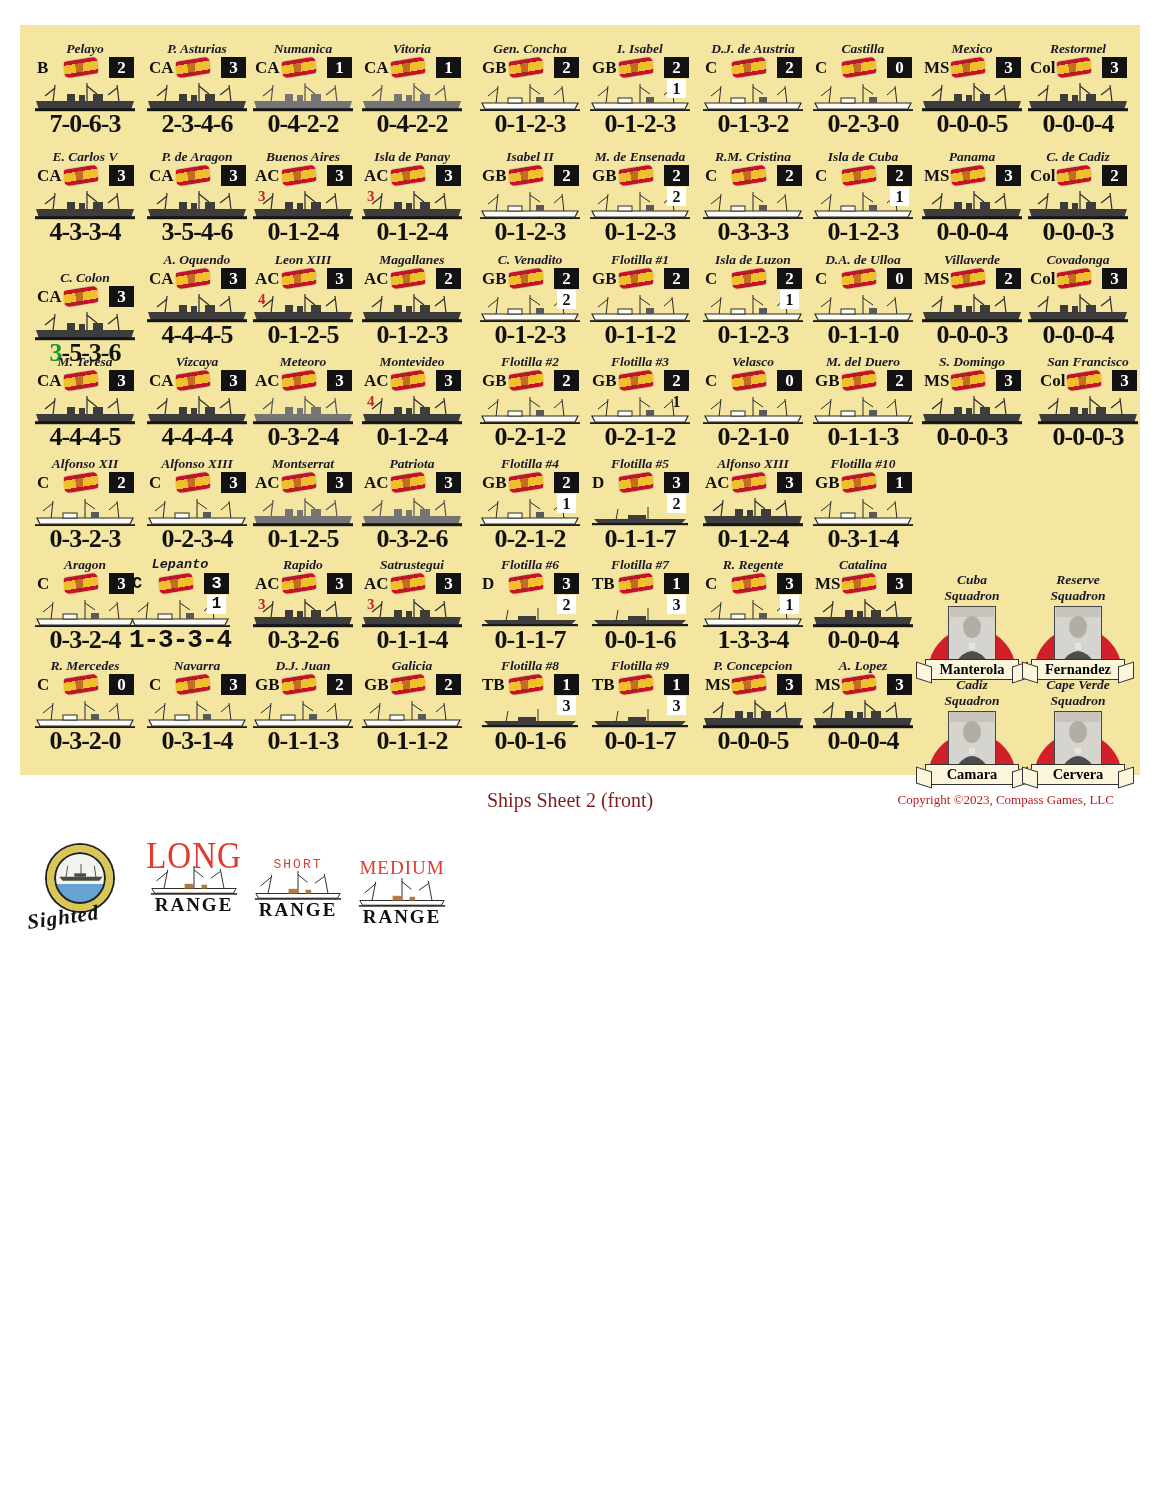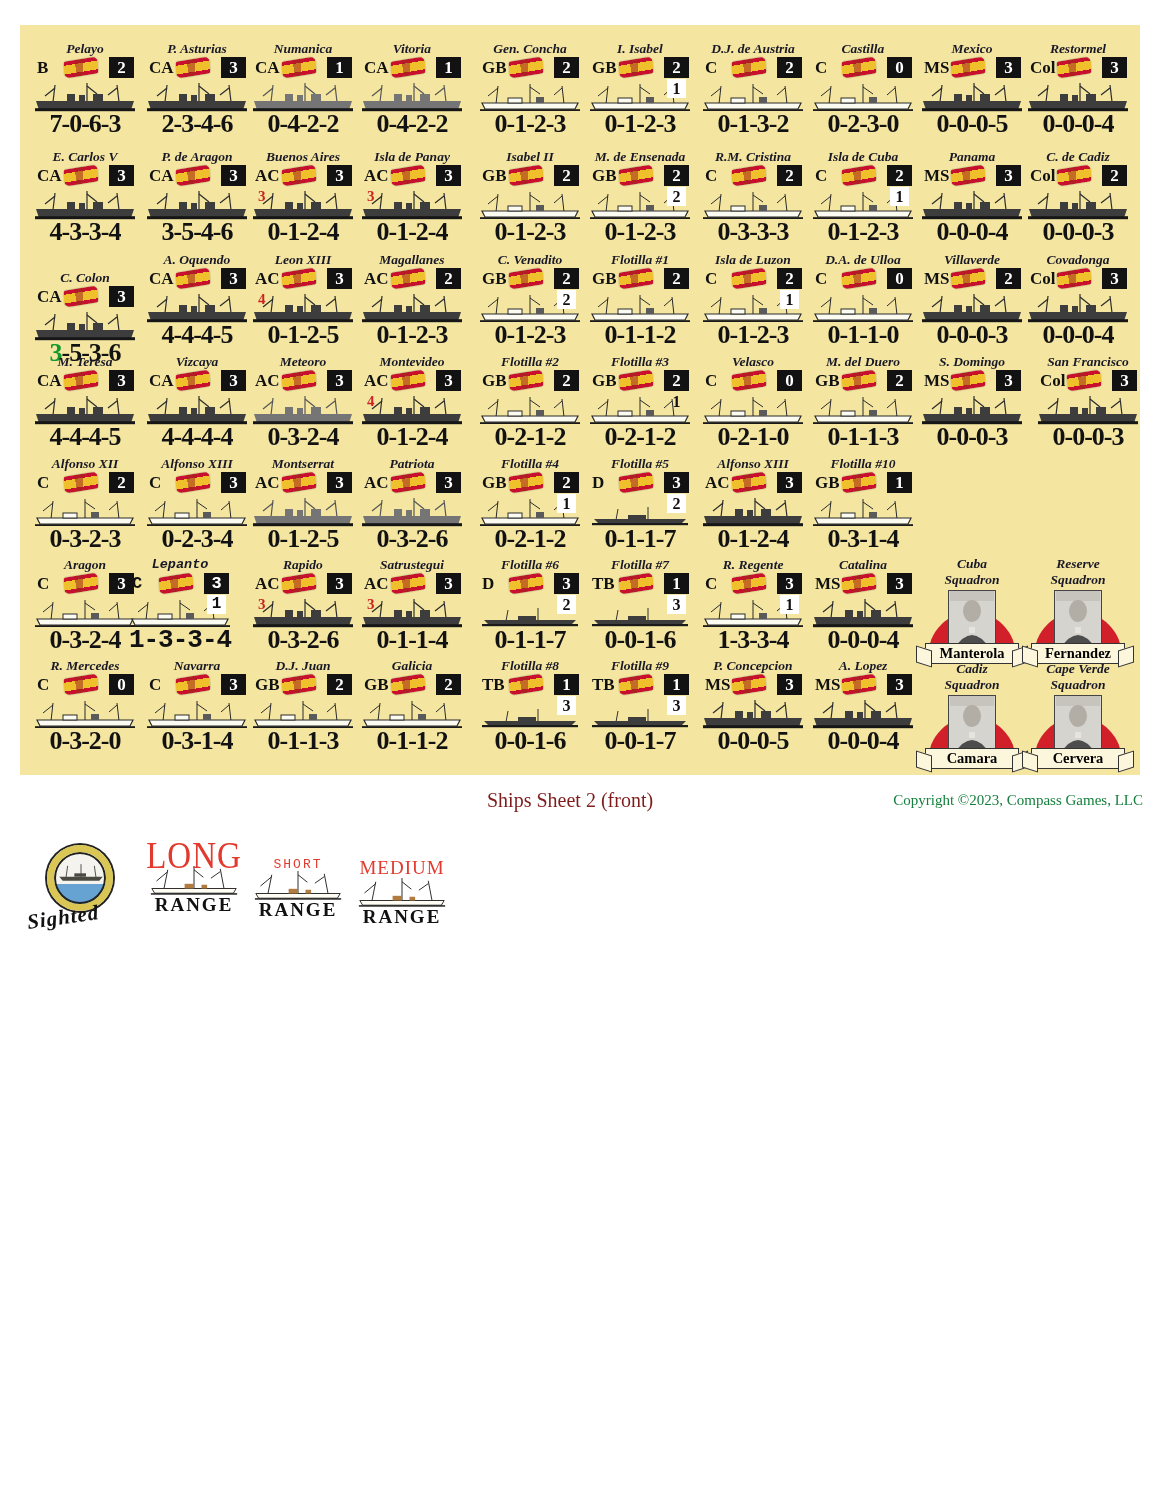--- a/index.html
+++ b/index.html
@@ -25,40 +25,40 @@
   .c-sub{min-width:19px;height:19px;background:#fff;color:#111;font-weight:bold;font-size:16px;
          line-height:19px;text-align:center;}
   .c-sub.plain{background:transparent;}
   .c-red{position:absolute;left:9px;top:40px;font-weight:bold;font-size:15px;color:var(--red-number,#cc2222);z-index:2;}
   .c-ship{position:absolute;left:2px;top:42px;width:104px;height:30px;}
   .c-stats{position:absolute;left:0;top:71px;width:100%;text-align:center;font-weight:bold;
            font-size:26px;line-height:1;color:#121212;letter-spacing:-1px;}
   .green{color:var(--green-number,#12992e);}
 
   
-  .squad{position:absolute;width:108px;height:106px;text-align:center;}
+  .squad{position:absolute;width:108px;height:106px;text-align:center;margin-top:16px;}
   .sq-title{font-style:italic;font-weight:bold;font-size:13.5px;line-height:1.18;color:#181826;}
   .sq-fig{position:relative;height:74px;margin-top:2px;}
   .sq-arc{position:absolute;left:50%;transform:translateX(-50%);top:22px;width:88px;height:44px;
           border-radius:88px 88px 0 0;
           background:radial-gradient(circle at 50% 100%, var(--flag-yellow,#f0bf2c) 0 27px, #d2202a 27px 44px);}
   .sq-photo{position:absolute;left:50%;transform:translateX(-50%);top:0;width:46px;height:60px;
             border:1px solid #444;background:#d8d6d0;z-index:1;}
   .sq-banner{position:absolute;left:50%;bottom:0;transform:translateX(-50%);min-width:80px;
              padding:1px 6px;background:#fcf6dd;border:1.5px solid #333;font-weight:bold;
              font-size:14.5px;white-space:nowrap;z-index:2;}
   .sq-banner::before{content:"";position:absolute;left:-10px;top:4px;width:14px;height:78%;
              background:#fcf6dd;border:1.5px solid #333;transform:skewY(18deg);z-index:-1;}
   .sq-banner::after{content:"";position:absolute;right:-10px;top:4px;width:14px;height:78%;
              background:#fcf6dd;border:1.5px solid #333;transform:skewY(-18deg);z-index:-1;}
 
   
   .f-title{position:absolute;left:30px;top:786px;font-weight:bold;font-size:24px;color:#000;}
   .f-label{position:absolute;left:487px;top:789px;font-size:20px;color:#7f1d1d;}
-  .f-copy{position:absolute;right:16px;top:792px;font-size:15px;color:#15803d;}
+  .f-copy{position:absolute;right:45px;top:792px;font-size:13px;color:#b91c1c;}
 
   
   .sighted{position:absolute;left:33px;top:845px;width:110px;height:95px;}
   .s-circle{position:relative;width:52px;height:52px;border-radius:50%;
             border:7px solid var(--ring-gold,#d9c654);
             box-shadow:0 0 0 2px #222, inset 0 0 0 2px #222;
             background:linear-gradient(180deg,#f4f3ee 0 62%, var(--water-blue,#66a3d2) 62% 100%);
             overflow:hidden;margin:0 0 0 14px;}
   .s-circle svg{position:absolute;left:2px;top:12px;}
   .s-label{position:absolute;left:-6px;top:60px;font-style:italic;font-weight:bold;font-size:21px;

